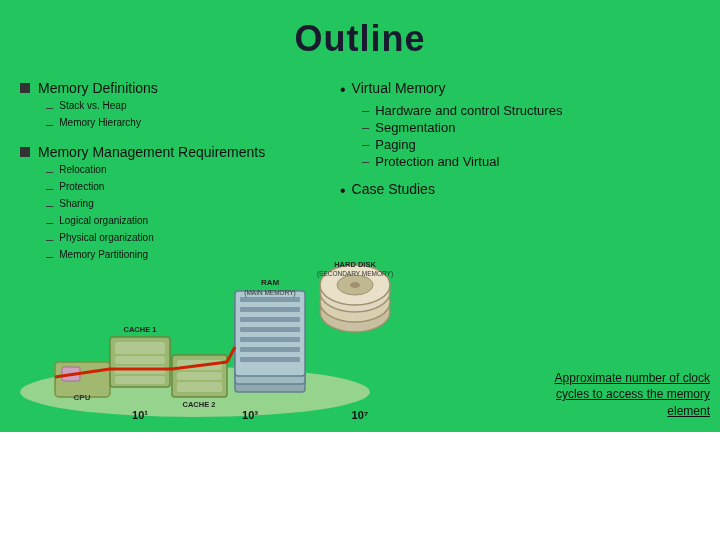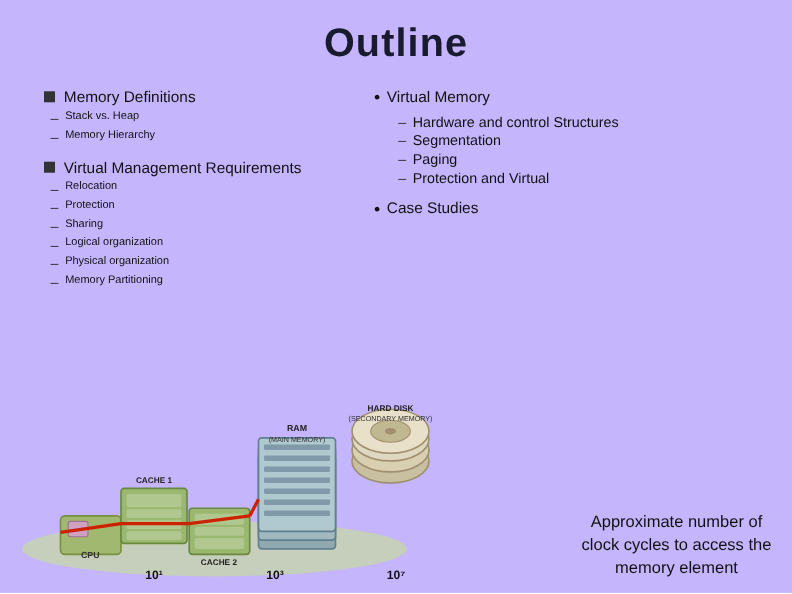--- a/index.html
+++ b/index.html
@@ -7,22 +7,22 @@
       width: 720px;
       height: 540px;
       background: #ffffff;
       font-family: Arial, sans-serif;
       overflow: hidden;
       position: relative;
     }
 
     .slide {
       width: 720px;
-      height: 539px;
-      background: #c4b5fd;
+      height: 432px;
+      background: #22c55e;
       position: relative;
     }
 
     .title {
       text-align: center;
       font-size: 36px;
       font-weight: bold;
       color: #1a1a2e;
       padding-top: 18px;
       padding-bottom: 10px;
@@ -52,21 +52,20 @@
     }
 
     .bullet-section {
       margin-bottom: 12px;
     }
 
     .main-bullet {
       display: flex;
       align-items: flex-start;
       margin-bottom: 4px;
-      margin-left: 20px;
     }
 
     .bullet-square {
       width: 10px;
       height: 10px;
       background: #333;
       margin-top: 3px;
       margin-right: 8px;
       flex-shrink: 0;
     }
@@ -182,21 +181,21 @@
         </div>
         <div class="sub-item">
           <span class="dash">–</span>
           <span class="sub-text">Memory Hierarchy</span>
         </div>
       </div>
 
       <div class="bullet-section">
         <div class="main-bullet">
           <div class="bullet-square"></div>
-          <span class="main-bullet-text">Virtual Management Requirements</span>
+          <span class="main-bullet-text">Memory Management Requirements</span>
         </div>
         <div class="sub-item">
           <span class="dash">–</span>
           <span class="sub-text">Relocation</span>
         </div>
         <div class="sub-item">
           <span class="dash">–</span>
           <span class="sub-text">Protection</span>
         </div>
         <div class="sub-item">
@@ -304,15 +303,15 @@
       <line x1="162" y1="162" x2="100" y2="162" stroke="#cc2200" stroke-width="3"></line>
       <line x1="225" y1="140" x2="217" y2="155" stroke="#cc2200" stroke-width="3"></line>
       <line x1="217" y1="155" x2="162" y2="162" stroke="#cc2200" stroke-width="3"></line>
 
       <text x="130" y="212" font-size="11" font-weight="bold" fill="#111" text-anchor="middle">10¹</text>
       <text x="240" y="212" font-size="11" font-weight="bold" fill="#111" text-anchor="middle">10³</text>
       <text x="350" y="212" font-size="11" font-weight="bold" fill="#111" text-anchor="middle">10⁷</text>
     </svg>
   </div>
 
-  <div class="approx-text" style="position:absolute; bottom:12px; right:10px; width:190px; font-size:15px; color:#111; line-height:1.4; text-align:center;">Approximate number of clock cycles to access the memory element</div>
+  <div class="approx-text" style="position:absolute; bottom:12px; right:10px; width:190px; font-size:12px; color:#111; line-height:1.4; text-align:right;text-decoration:underline;">Approximate number of clock cycles to access the memory element</div>
 
 </div>
 
 </body></html>

